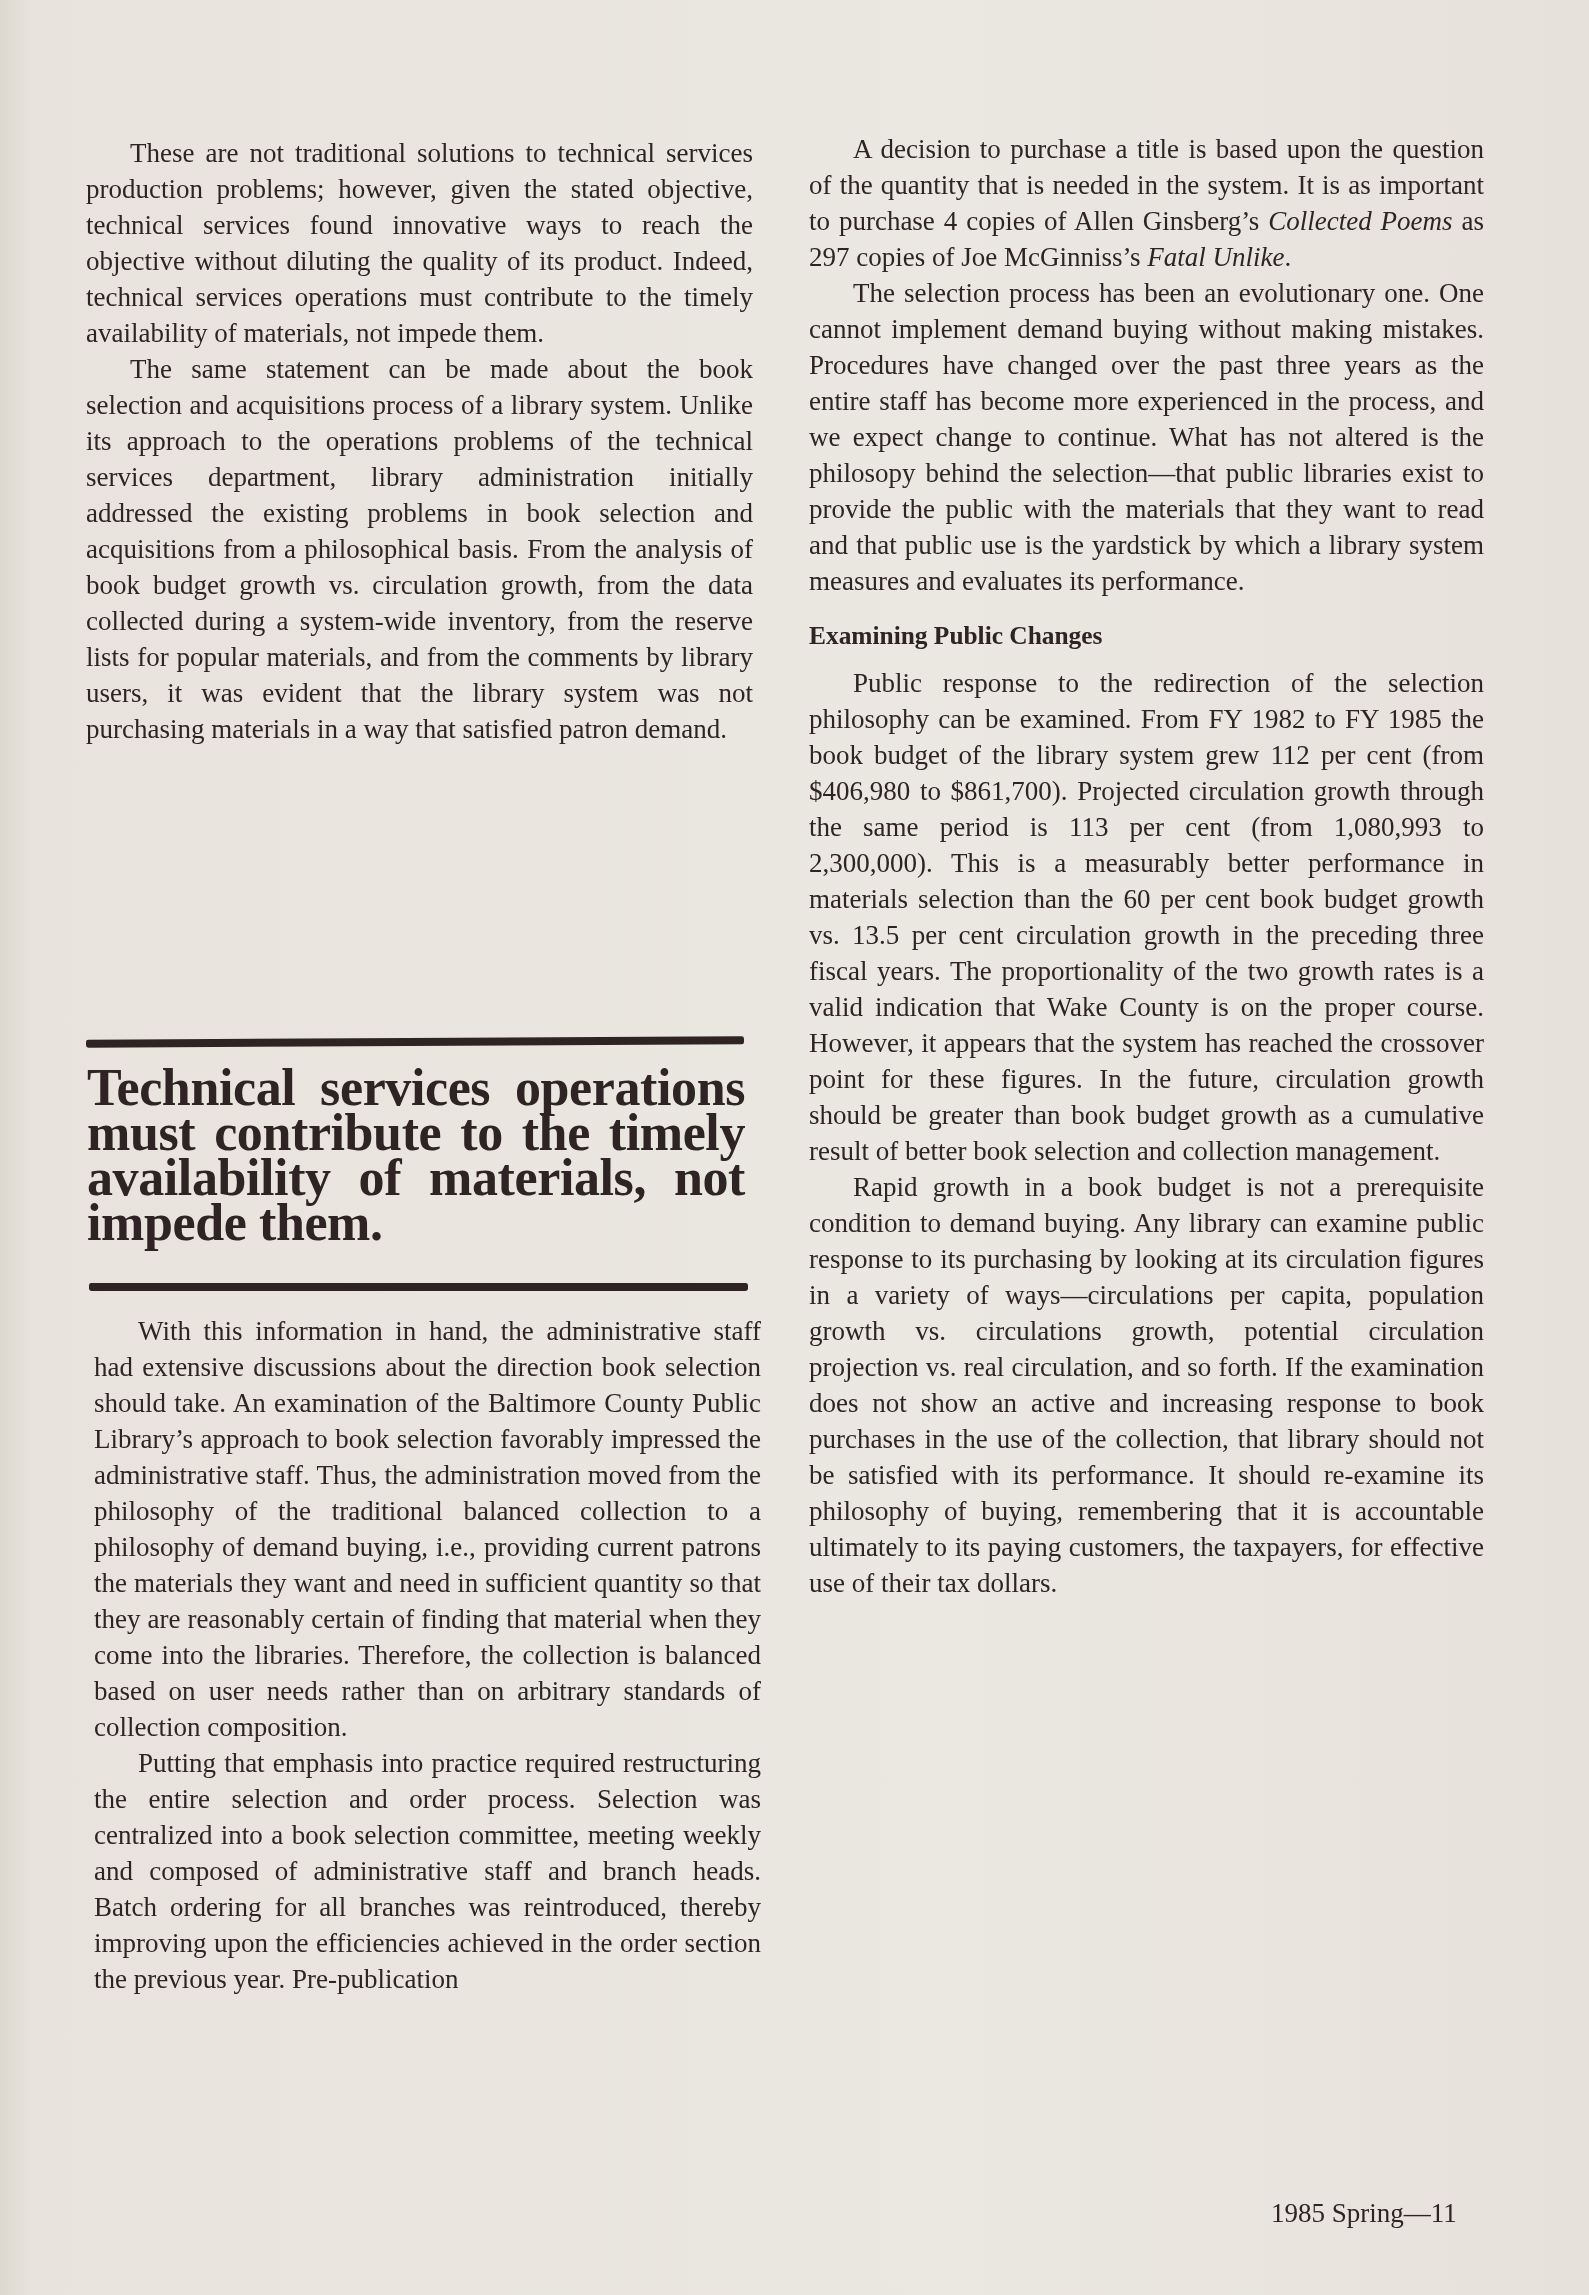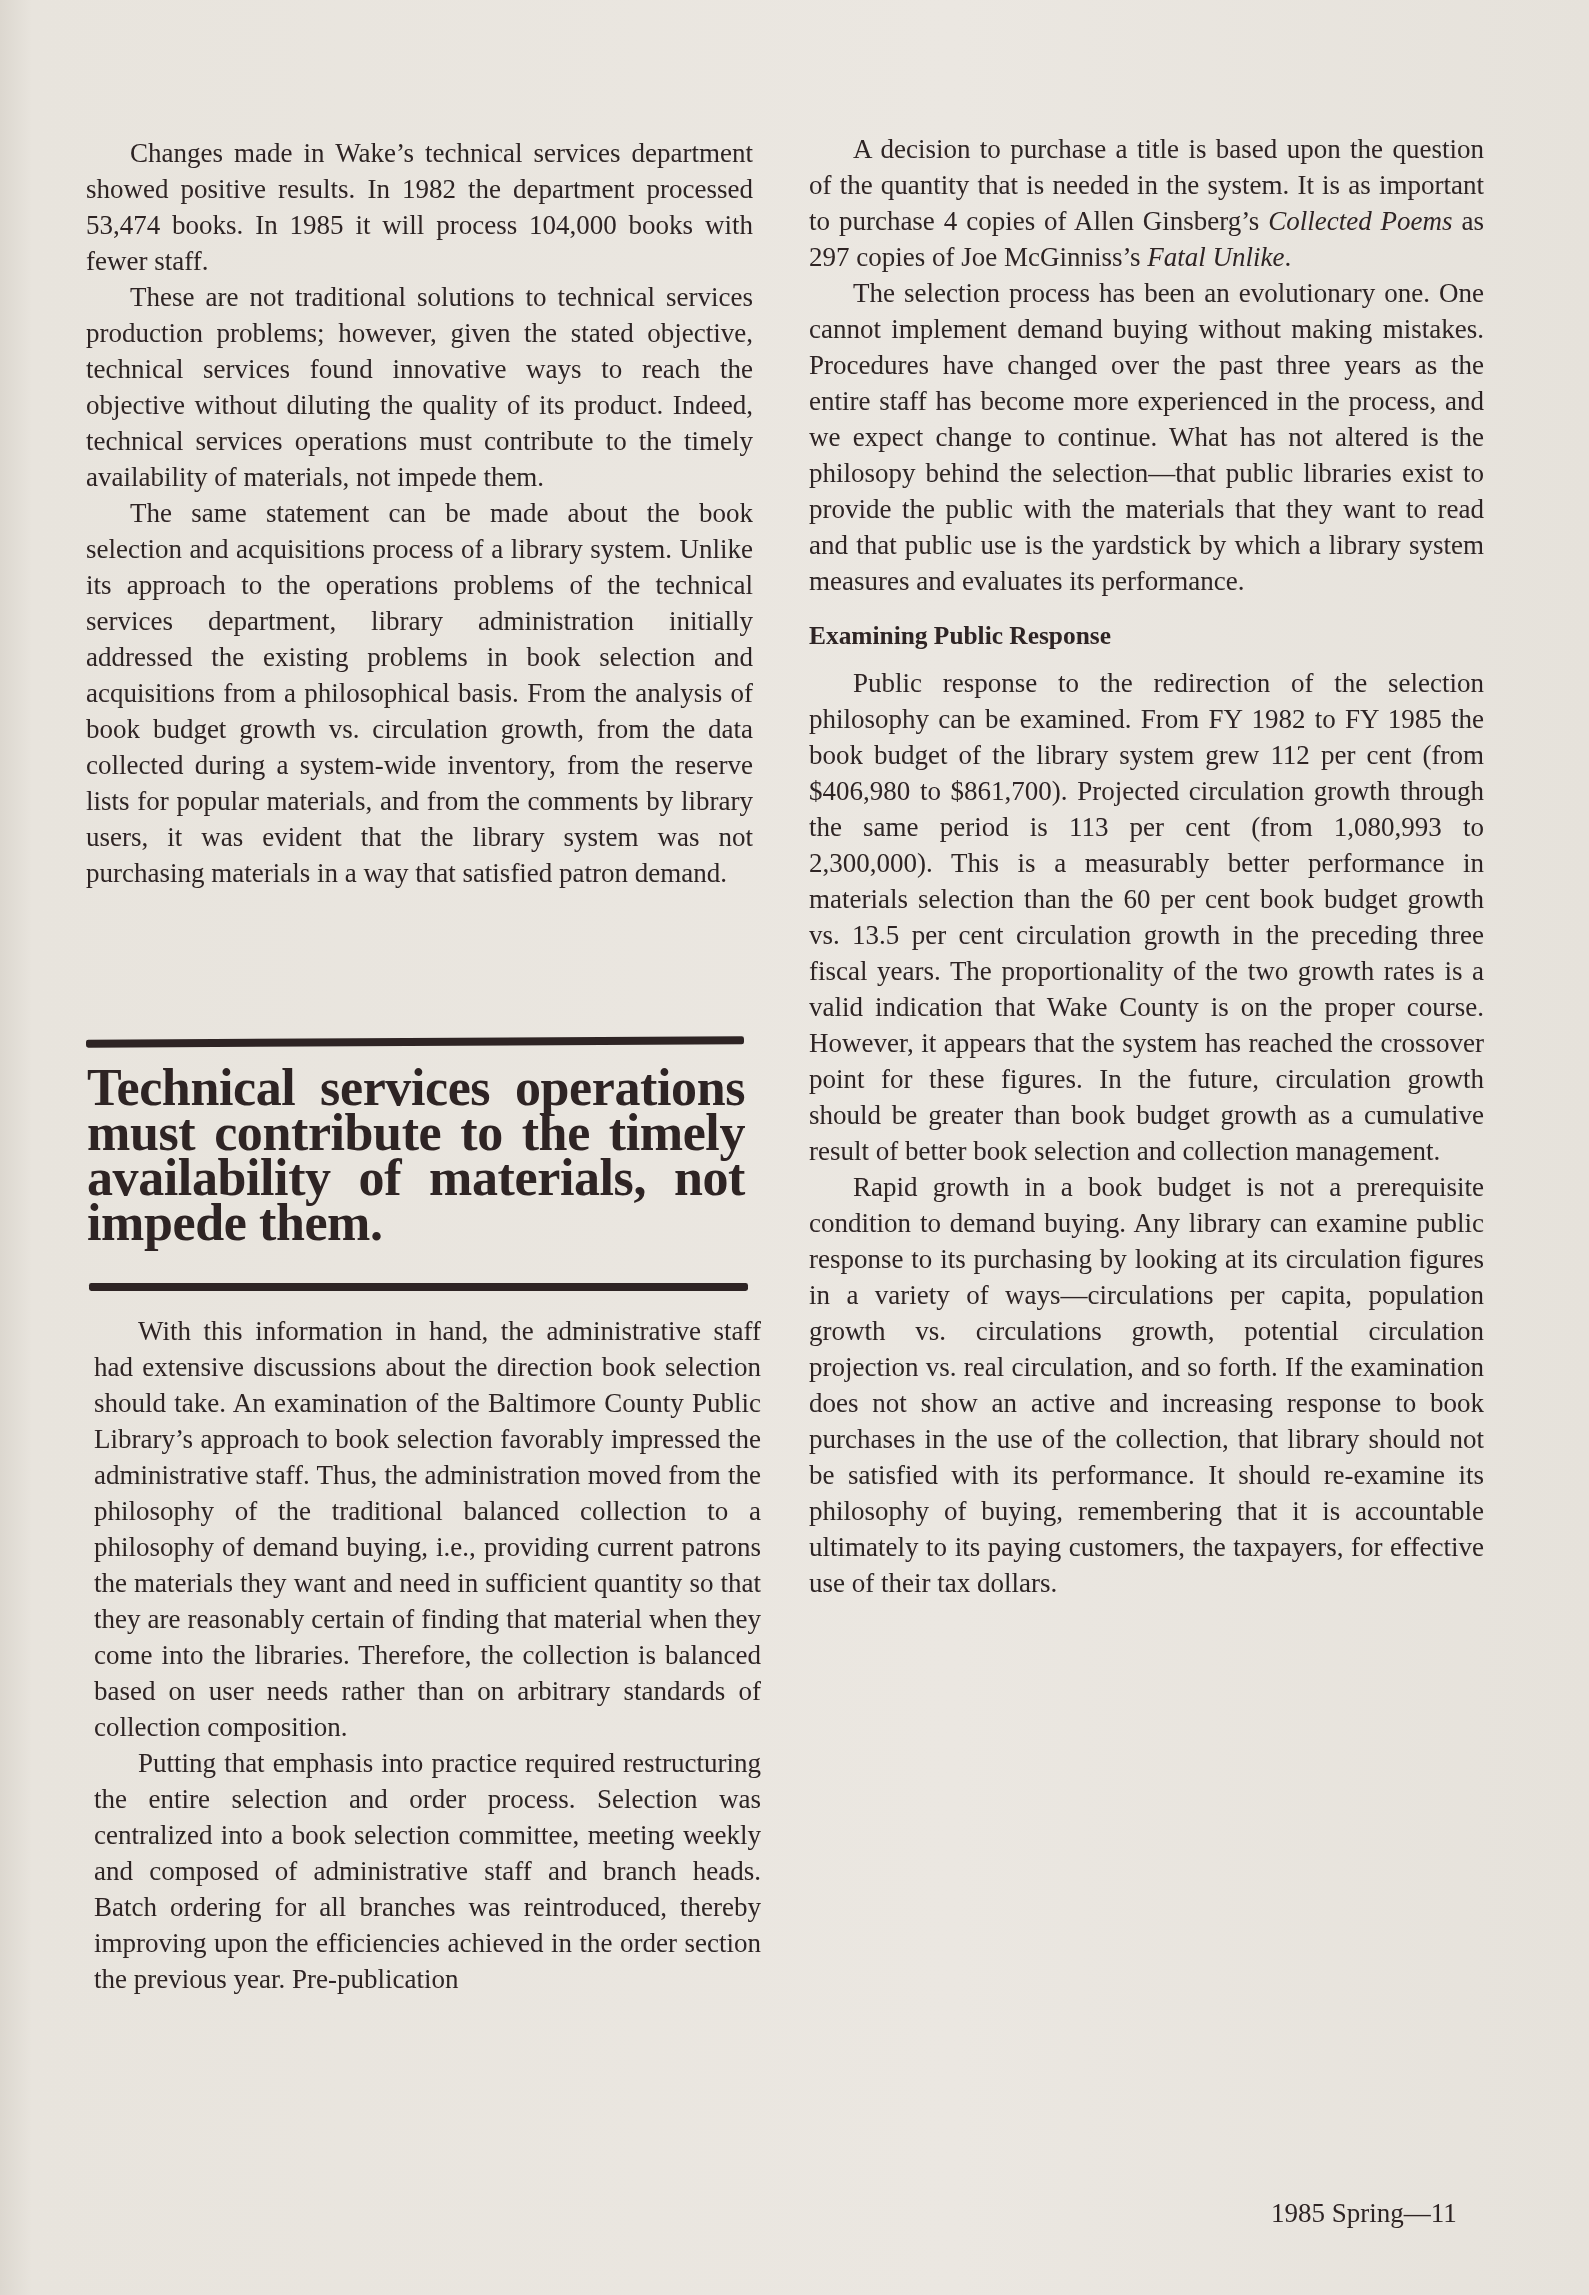--- a/index.html
+++ b/index.html
@@ -63,36 +63,35 @@
     font-size: 27px;
     margin-top: 38px;
   }
 </style>
 </head>
 <body>
 
 <div class="page-shade"></div>
 
 <div class="column col-left">
-  <p class="indent">Changes made in Wake’s technical services department showed positive results. In 1982 the department processed 53,474 books. In 1985 it will process 104,000 books with fewer staff.</p>
   <p class="indent">These are not traditional solutions to technical services production problems; however, given the stated objective, technical services found innovative ways to reach the objective without diluting the quality of its product. Indeed, technical services operations must contribute to the timely availability of materials, not impede them.</p>
   <p class="indent">The same statement can be made about the book selection and acquisitions process of a library system. Unlike its approach to the operations problems of the technical services department, library administration initially addressed the existing problems in book selection and acquisitions from a philosophical basis. From the analysis of book budget growth vs. circulation growth, from the data collected during a system-wide inventory, from the reserve lists for popular materials, and from the comments by library users, it was evident that the library system was not purchasing materials in a way that satisfied patron demand.</p>
 </div>
 
 <div class="pullquote-rule rule-top"></div>
 <div class="pullquote">Technical services operations must contribute to the timely availability of materials, not impede them.</div>
 <div class="pullquote-rule rule-bottom"></div>
 
 <div class="column col-left-2">
   <p class="indent">With this information in hand, the administrative staff had extensive discussions about the direction book selection should take. An examination of the Baltimore County Public Library’s approach to book selection favorably impressed the administrative staff. Thus, the administration moved from the philosophy of the traditional balanced collection to a philosophy of demand buying, i.e., providing current patrons the materials they want and need in sufficient quantity so that they are reasonably certain of finding that material when they come into the libraries. Therefore, the collection is balanced based on user needs rather than on arbitrary standards of collection composition.</p>
   <p class="indent">Putting that emphasis into practice required restructuring the entire selection and order process. Selection was centralized into a book selection committee, meeting weekly and composed of administrative staff and branch heads. Batch ordering for all branches was reintroduced, thereby improving upon the efficiencies achieved in the order section the previous year. Pre-publication</p>
 </div>
 
 <div class="column col-right">
   <p class="indent"><span>A decision to purchase a title is based upon the question of the quantity that is needed in the system. It is as important to purchase 4 copies of Allen Ginsberg’s </span><em>Collected Poems</em><span> as 297 copies of Joe McGinniss’s </span><em>Fatal Unlike</em><span>.</span></p>
   <p class="indent">The selection process has been an evolutionary one. One cannot implement demand buying without making mistakes. Procedures have changed over the past three years as the entire staff has become more experienced in the process, and we expect change to continue. What has not altered is the philosopy behind the selection—that public libraries exist to provide the public with the materials that they want to read and that public use is the yardstick by which a library system measures and evaluates its performance.</p>
-  <div class="subhead">Examining Public Response</div>
+  <div class="subhead">Examining Public Changes</div>
   <p class="indent">Public response to the redirection of the selection philosophy can be examined. From FY 1982 to FY 1985 the book budget of the library system grew 112 per cent (from $406,980 to $861,700). Projected circulation growth through the same period is 113 per cent (from 1,080,993 to 2,300,000). This is a measurably better performance in materials selection than the 60 per cent book budget growth vs. 13.5 per cent circulation growth in the preceding three fiscal years. The proportionality of the two growth rates is a valid indication that Wake County is on the proper course. However, it appears that the system has reached the crossover point for these figures. In the future, circulation growth should be greater than book budget growth as a cumulative result of better book selection and collection management.</p>
   <p class="indent">Rapid growth in a book budget is not a prerequisite condition to demand buying. Any library can examine public response to its purchasing by looking at its circulation figures in a variety of ways—circulations per capita, population growth vs. circulations growth, potential circulation projection vs. real circulation, and so forth. If the examination does not show an active and increasing response to book purchases in the use of the collection, that library should not be satisfied with its performance. It should re-examine its philosophy of buying, remembering that it is accountable ultimately to its paying customers, the taxpayers, for effective use of their tax dollars.</p>
 </div>
 
 <div class="folio">1985 Spring—11</div>
 
 
 </body></html>

